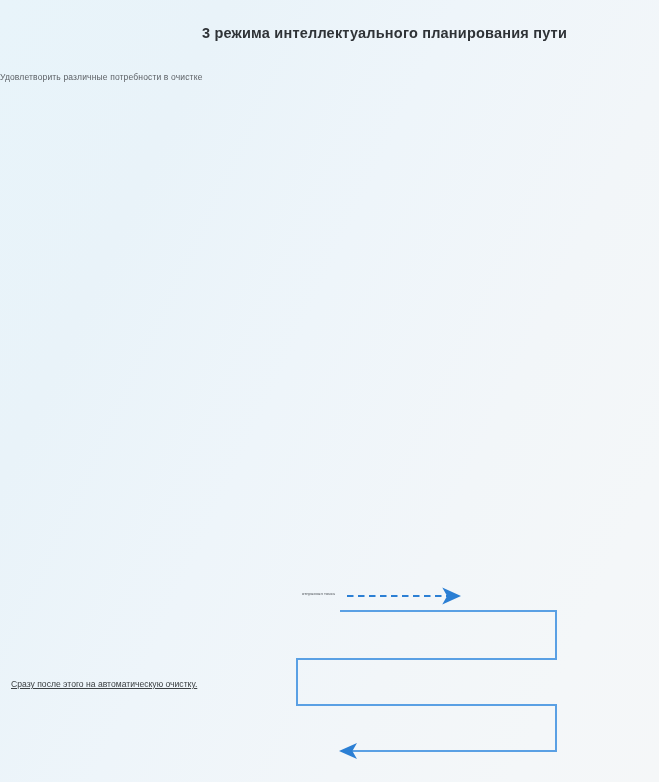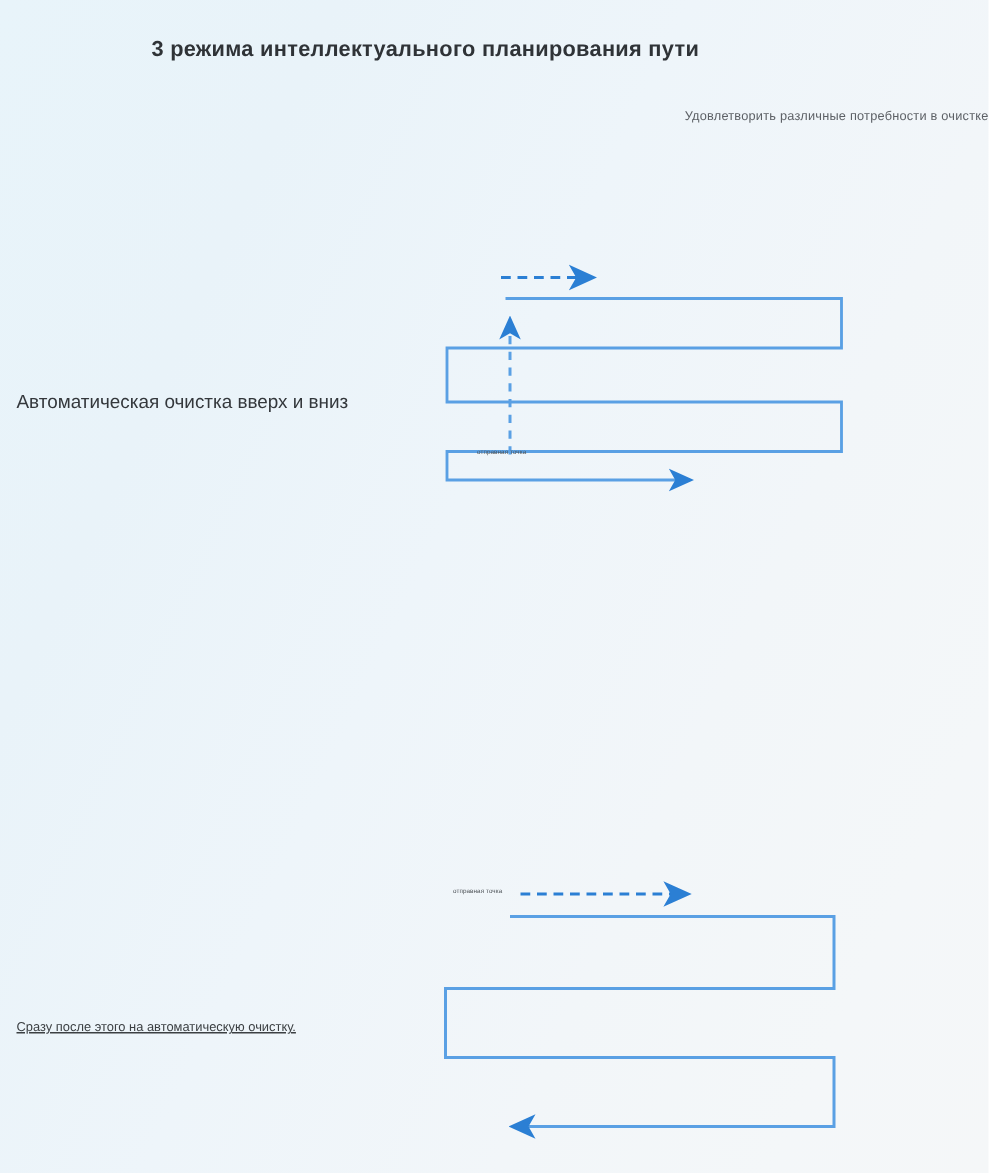--- a/index.html
+++ b/index.html
@@ -28,32 +28,32 @@
     width: 659px;
     height: 782px;
   }
 
   
   .title {
     position: absolute;
     left: 0;
     top: 25px;
     width: 567px;
-    text-align: center;
+    text-align: right;
     font-size: 14.5px;
     font-weight: bold;
     letter-spacing: .2px;
     color: #2f3337;
   }
   .subtitle {
     position: absolute;
     left: 0;
     top: 72px;
     width: 659px;
-    text-align: right;
+    text-align: left;
     font-size: 8.5px;
     font-weight: normal;
     letter-spacing: .15px;
     color: #5d6166;
   }
 
   
   .section {
     position: absolute;
     left: 0;
@@ -107,45 +107,20 @@
 </style>
 </head>
 <body>
 
 <div class="page">
 
   <div class="title">3 режима интеллектуального планирования пути</div>
 
   <div class="subtitle">Удовлетворить различные потребности в очистке</div>
 
-  <div class="section sec-1">
-
-    <div class="sec-label">Автоматическая очистка вверх и вниз</div>
-
-    <div class="diagram">
-      <svg width="310" height="175" viewBox="0 0 310 175">
-        <defs>
-          <marker id="ah1" viewBox="0 0 12 12" refX="10" refY="6" markerWidth="9" markerHeight="9" orient="auto-start-reverse">
-            <path d="M0,0.6 L12,6 L0,11.4 L3.1,6 Z" fill="#2b7fd4"></path>
-          </marker>
-          <marker id="ah1u" viewBox="0 0 12 12" refX="10" refY="6" markerWidth="8" markerHeight="8" orient="auto-start-reverse">
-            <path d="M0,0.6 L12,6 L0,11.4 L3.1,6 Z" fill="#2b7fd4"></path>
-          </marker>
-        </defs>
-
-        <path d="M54,17 L115,17" stroke="#2b7fd4" stroke-width="2.1" fill="none" stroke-dasharray="6.5,4.5" marker-end="url(#ah1)"></path>
-
-        <path d="M60,135 L60,45" stroke="#5aa0e4" stroke-width="2" fill="none" stroke-dasharray="5.5,5" marker-end="url(#ah1u)"></path>
-
-        <path d="M57,31 L281,31 L281,64 L18,64 L18,100 L281,100 L281,133 L18,133 L18,152 L180,152" stroke="#5aa0e4" stroke-width="1.9" fill="none" stroke-linejoin="miter" stroke-linecap="butt" marker-end="url(#ah1)"></path>
-      </svg>
-
-      <div class="start-label" style="left:38px; top:131px;">отправная точка</div>
-    </div>
-  </div>
 
 
   <div class="section sec-3">
 
     <div class="sec-label">Сразу после этого на автоматическую очистку.</div>
 
     <div class="diagram">
       <svg width="310" height="185" viewBox="0 0 310 185">
         <defs>
           <marker id="ah3" viewBox="0 0 12 12" refX="10" refY="6" markerWidth="9" markerHeight="9" orient="auto-start-reverse">

